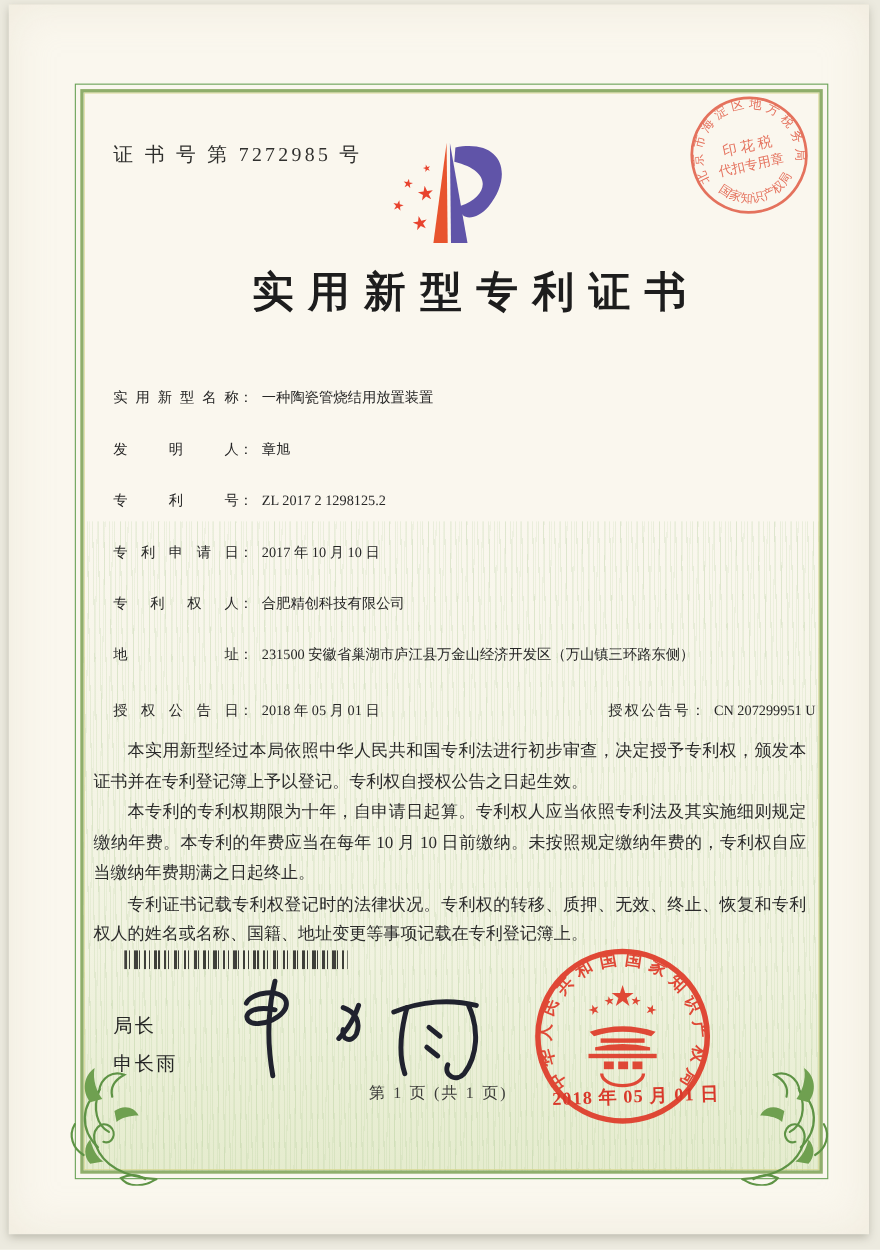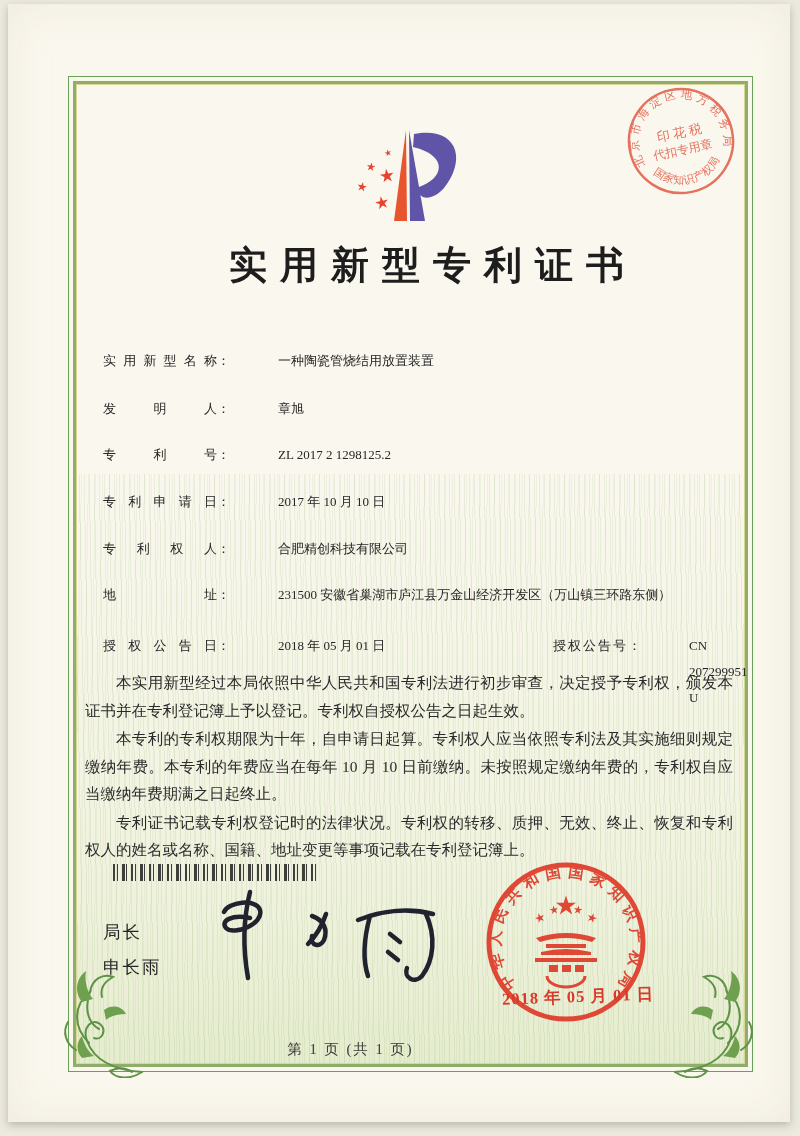--- a/index.html
+++ b/index.html
@@ -43,21 +43,21 @@
     position:absolute;left:60px;top:236px;width:685px;
     text-align:center;font-size:38px;font-weight:700;color:#1d1d1d;
     letter-spacing:13px;text-indent:13px;margin-left:16px;
   }
   .field-row{position:absolute;left:95px;display:flex;font-size:13px;line-height:26px;white-space:nowrap;}
   .field-row .lbl{
     display:inline-block;width:114px;text-align:justify;text-align-last:justify;
     flex:none;
   }
   .field-row .colon{flex:none;margin-right:8px;}
-  .field-row .val{white-space:normal;margin-left:40px;}
+  .field-row .val{white-space:normal;}
   .val-address{width:432px;}
   .grant-right{position:absolute;left:450px;top:0;display:flex;}
   .grant-right .lbl{width:auto;letter-spacing:2px;font-family:Liberation Serif, serif;}
   .paras{position:absolute;left:76px;top:664px;width:650px;}
   .paras p{margin:1px;font-size:15.5px;line-height:27.5px;text-indent:2em;text-align:justify;color:#2b2b2b;}
   .barcode{
     position:absolute;left:105px;top:860px;width:203px;height:17px;
     background:repeating-linear-gradient(90deg,
       #20201e 0 2px,transparent 2px 4px,#20201e 4px 5px,transparent 5px 9px,
       #20201e 9px 12px,transparent 12px 13px,#20201e 13px 14px,transparent 14px 18px);
@@ -66,22 +66,22 @@
   .officer-title{position:absolute;left:95px;top:916px;font-size:17.5px;letter-spacing:2px;}
   .officer-name{position:absolute;left:95px;top:951px;font-size:17.5px;letter-spacing:2px;}
   .signature{position:absolute;left:190px;top:882px;}
   .seal{position:absolute;left:472px;top:852px;opacity:.93;}
   .seal-date{
     position:absolute;left:494px;top:982px;font-size:16.5px;font-weight:700;
     color:#d9392b;letter-spacing:1px;transform:rotate(-2deg);
   }
   .tax-stamp{position:absolute;left:606px;top:70px;transform:rotate(-12deg);opacity:.88;z-index:6;}
   .footer{
-    position:absolute;left:60px;top:1036px;width:565px;text-align:center;
-    font-size:14.5px;letter-spacing:2px;color:#3a3a38;
+    position:absolute;left:60px;top:980px;width:565px;text-align:center;
+    font-size:14.5px;letter-spacing:2px;color:#3a3a38;padding-left:48px;
   }
   .flourish{position:absolute;z-index:2;}
   .flourish.bl{left:44px;top:962px;}
   .flourish.br{left:661px;top:962px;transform:scaleX(-1);}
   svg text{font-family:"Liberation Serif","DejaVu Serif",serif;}
 </style>
 </head>
 <body>
 
 <div class="page">
@@ -115,20 +115,21 @@
       <path d="M90,106 C78,114 64,113 58,105 C66,101 74,102 80,106"></path>
       <path d="M24,84 C14,78 10,66 16,56"></path>
     </g>
     <g fill="#6fa050">
       <path d="M30,36 C22,26 24,12 34,5 C32,16 36,27 41,33 Z"></path>
       <path d="M52,44 C60,38 70,40 74,48 C66,48 58,50 54,54 Z"></path>
       <path d="M30,92 C24,86 24,76 30,70 C32,78 36,86 42,90 Z"></path>
     </g>
   </svg>
 
+  <div class="cert-no">证 书 号 第 7272985 号</div>
 
   <svg class="logo" width="125" height="105" viewBox="0 0 125 105">
     <defs>
       <path id="st" d="M0,-10 L2.245,-3.09 9.511,-3.09 3.633,1.18 5.878,8.09 0,3.82 -5.878,8.09 -3.633,1.18 -9.511,-3.09 -2.245,-3.09 Z"></path>
     </defs>
     <polygon points="58,6 46,97 59,97" fill="#e8542e"></polygon>
     <polygon points="61,6 62,97 77,97" fill="#6054a8"></polygon>
     <path d="M66,10 C108,2 120,34 96,64 C84,78 68,76 71,63 C95,55 102,32 65,23 Z" fill="#6054a8"></path>
     <g fill="#e8432e">
       <use href="#st" transform="translate(40,29) scale(0.35) rotate(-15)"></use>

